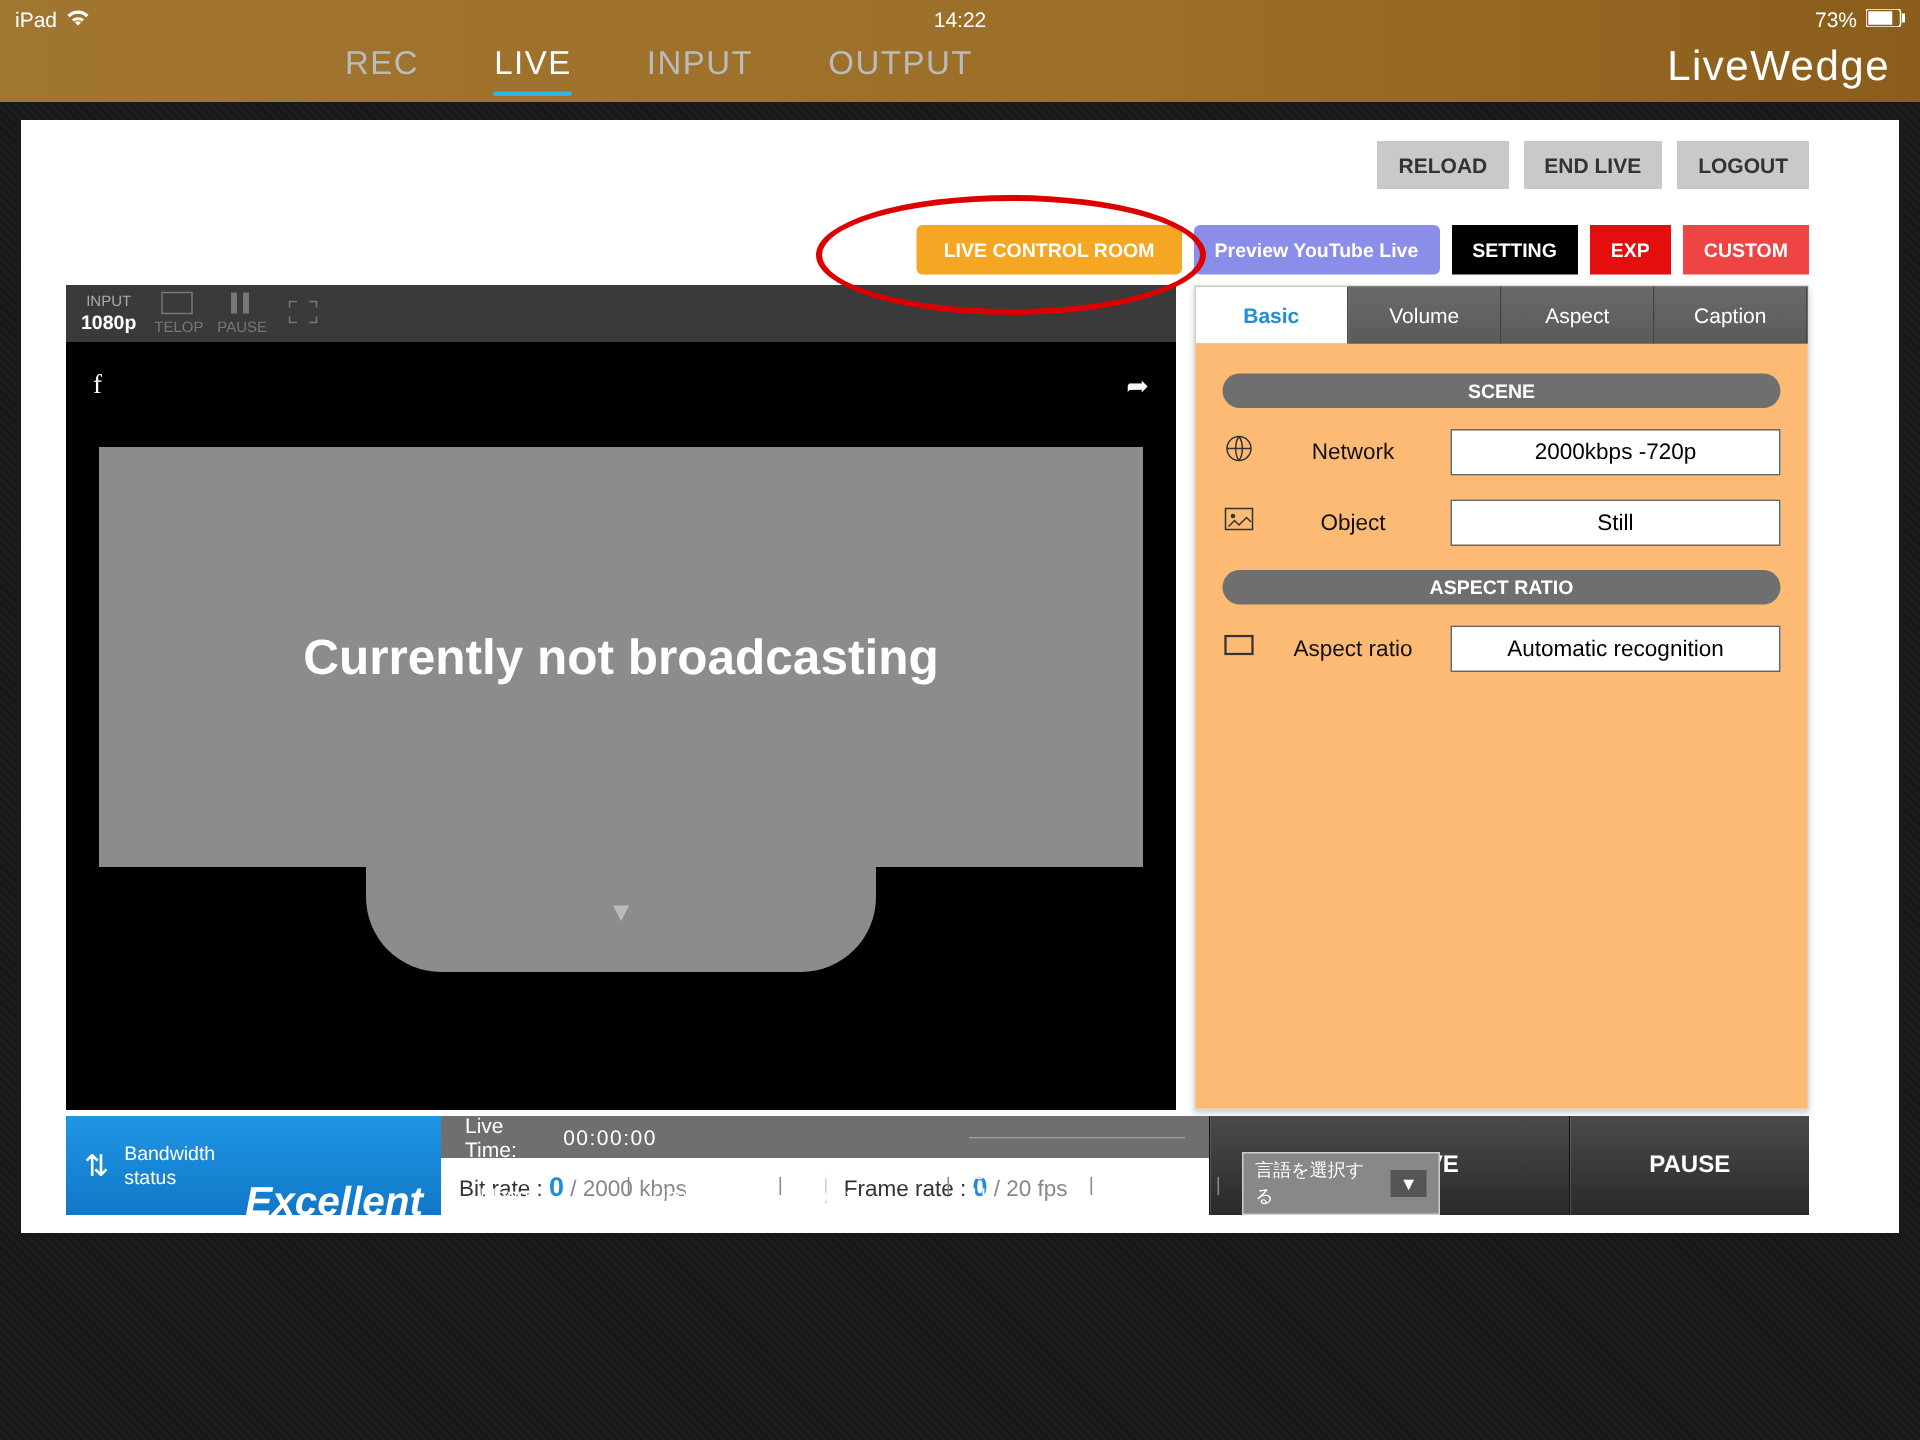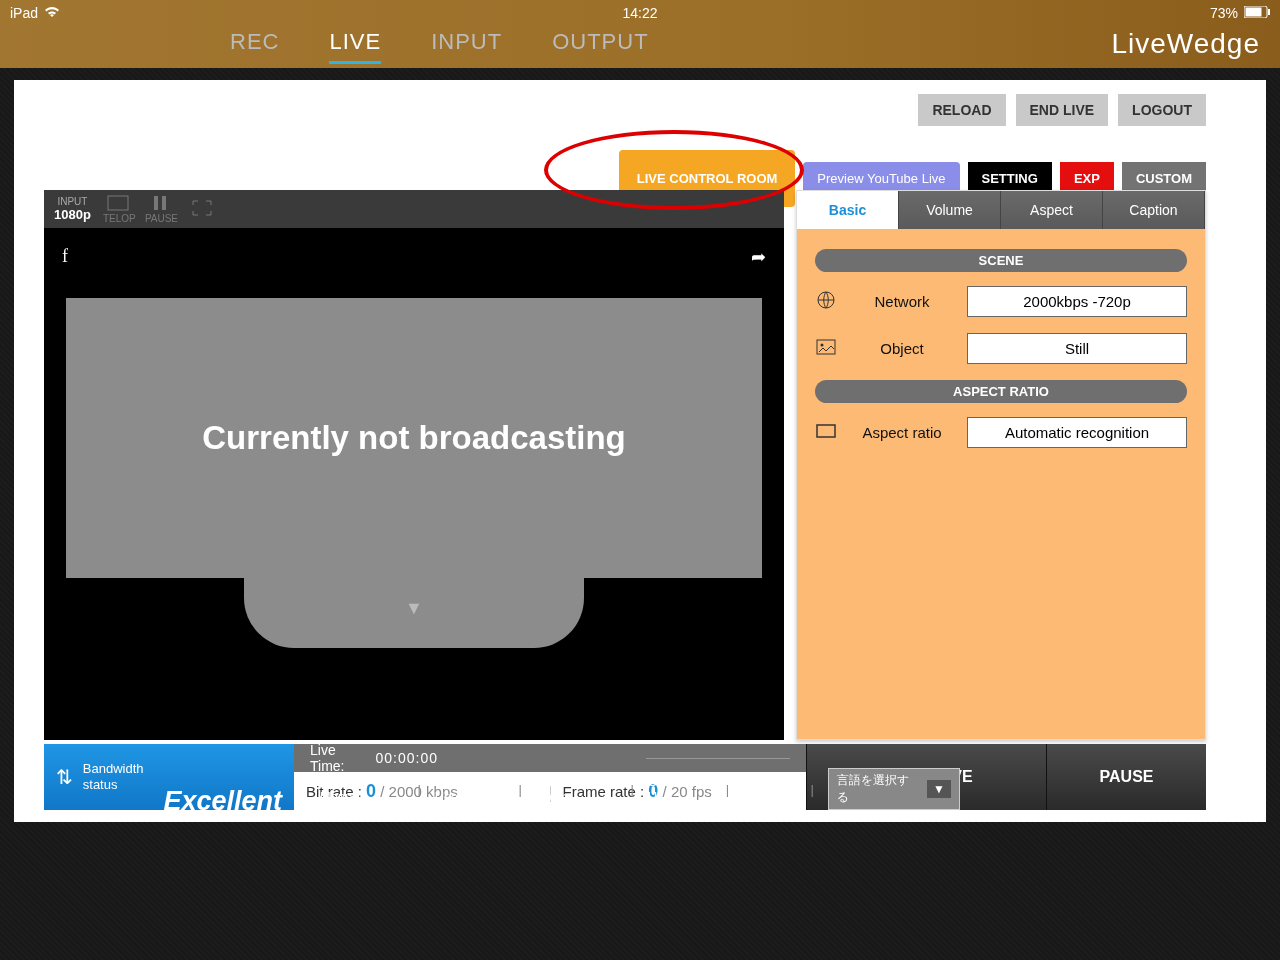--- a/index.html
+++ b/index.html
@@ -15,25 +15,25 @@
 .nav-tab { color: #bbb; font-size: 22px; letter-spacing: 1px; cursor: pointer; padding-bottom: 6px; }
 .nav-tab.active { color: #fff; border-bottom: 3px solid #2fb4e6; }
 .brand { position: absolute; right: 20px; top: 28px; color: #fff; font-size: 28px; font-family: "Helvetica Neue", Arial, sans-serif; font-weight: 300; letter-spacing: 1px; }
 
 .app-panel { position: absolute; top: 80px; left: 14px; right: 14px; bottom: 138px; background: #fff; }
 
 .top-buttons { position: absolute; right: 60px; top: 14px; display: flex; gap: 10px; }
 .gray-btn { background: #c9c9c9; color: #333; font-weight: bold; font-size: 14px; padding: 8px 14px; border: none; cursor: pointer; }
 
 .mid-row { position: absolute; top: 70px; right: 60px; display: flex; gap: 8px; align-items: center; }
-.btn-orange { background: #f5a623; color: #fff; font-weight: bold; font-size: 13px; padding: 21px 18px; border: none; border-radius: 4px; cursor: pointer; }
-.btn-purple { background: #8a8ee8; color: #fff; font-weight: normal; font-size: 13px; padding: 9px 14px; border: none; border-radius: 4px; cursor: pointer; }
+.btn-orange { background: #f5a623; color: #fff; font-weight: bold; font-size: 13px; padding: 9px 18px; border: none; border-radius: 4px; cursor: pointer; }
+.btn-purple { background: #8a8ee8; color: #fff; font-weight: bold; font-size: 13px; padding: 9px 14px; border: none; border-radius: 4px; cursor: pointer; }
 .btn-black { background: #000; color: #fff; font-weight: bold; font-size: 13px; padding: 9px 14px; border: none; cursor: pointer; }
 .btn-red { background: #e40e0e; color: #fff; font-weight: bold; font-size: 13px; padding: 9px 14px; border: none; cursor: pointer; }
-.btn-darkgray { background: #737373; color: #fff; font-weight: bold; font-size: 13px; padding: 9px 14px; border: none; cursor: pointer; }
+.btn-darkgray { background: #ef4444; color: #fff; font-weight: bold; font-size: 13px; padding: 9px 14px; border: none; cursor: pointer; }
 
 .red-oval { position: absolute; top: 50px; left: 530px; width: 260px; height: 80px; border: 4px solid #d00; border-radius: 50%; pointer-events: none; z-index: 20; }
 
 .stage { position: absolute; top: 110px; left: 30px; right: 60px; bottom: 82px; display: flex; gap: 12px; }
 
 .preview-col { flex: 0 0 740px; display: flex; flex-direction: column; }
 .input-bar { background: #3a3a3a; height: 38px; display: flex; align-items: center; gap: 12px; padding: 0 10px; }
 .input-label { color: #aaa; font-size: 10px; line-height: 1; }
 .input-res { color: #fff; font-size: 13px; font-weight: bold; }
 .input-block { display: flex; flex-direction: column; align-items: center; }

